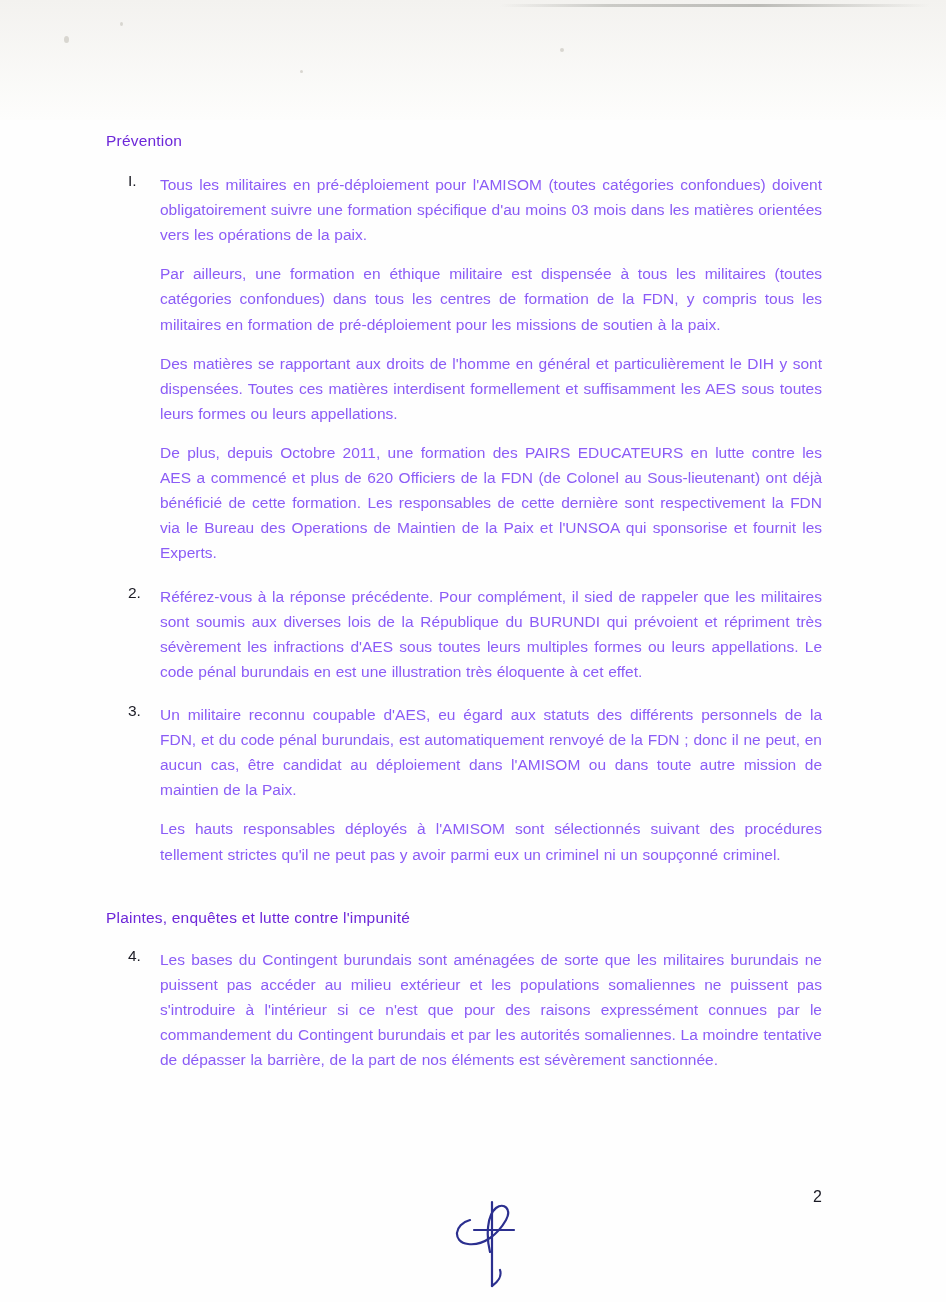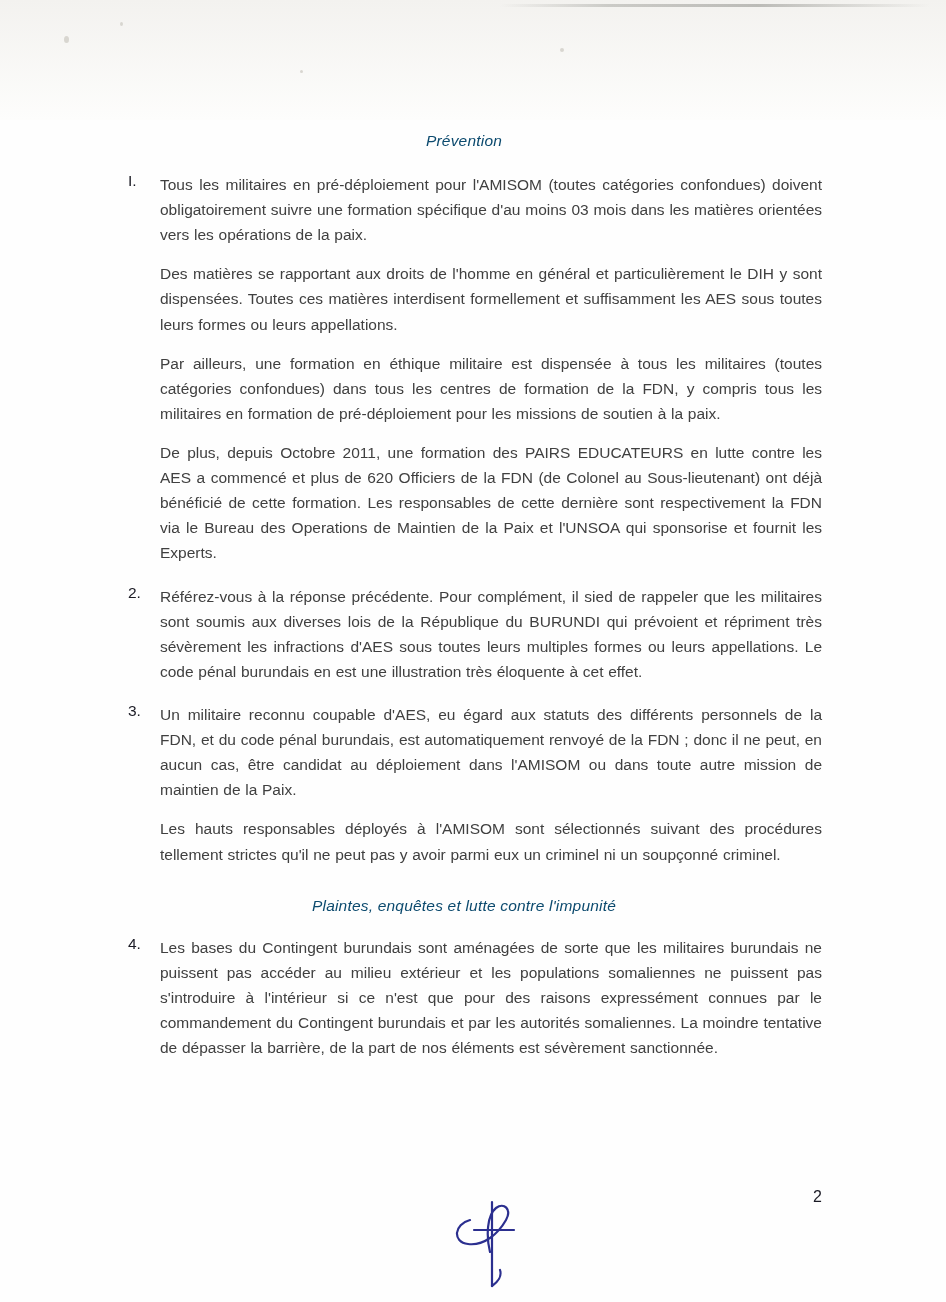--- a/index.html
+++ b/index.html
@@ -40,29 +40,27 @@
     border-radius: 50%;
     pointer-events: none;
   }
   .content {
     position: absolute;
     top: 132px;
     left: 106px;
     width: 716px;
   }
   .section-heading {
-    font-style: italic;
     font-size: 15.5px;
-    color: #0c4a6e;
+    color: #6d28d9;
     margin: 0 0 22px 0;
     letter-spacing: 0.2px;
-    text-align: center;
   }
   .section-heading.second {
-    margin-top: 30px;
+    margin-top: 42px;
     margin-bottom: 20px;
   }
   .list {
     margin: 0;
     padding: 0;
     list-style: none;
   }
   .item {
     position: relative;
     padding-left: 54px;
@@ -71,21 +69,21 @@
   .item-num {
     position: absolute;
     left: 22px;
     top: 0;
     font-size: 15.5px;
     color: #1a1a24;
   }
   .para {
     font-size: 15.5px;
     line-height: 1.62;
-    color: #404040;
+    color: #8b5cf6;
     text-align: justify;
     margin: 0 0 14px 0;
     word-spacing: 0.4px;
   }
   .para:last-child {
     margin-bottom: 0;
   }
   .para.indented {
     margin-top: 14px;
   }
@@ -120,22 +118,22 @@
   <div class="content">
 
     <div>
       <div class="section-heading">Prévention</div>
 
       <ul class="list">
 
         <li class="item">
           <span class="item-num">I.</span>
           <p class="para">Tous les militaires en pré-déploiement pour l'AMISOM (toutes catégories confondues) doivent obligatoirement suivre une formation spécifique d'au moins 03 mois dans les matières orientées vers les opérations de la paix.</p>
+          <p class="para indented">Par ailleurs, une formation en éthique militaire est dispensée à tous les militaires (toutes catégories confondues) dans tous les centres de formation de la FDN, y compris tous les militaires en formation de pré-déploiement pour les missions de soutien à la paix.</p>
           <p class="para indented">Des matières se rapportant aux droits de l'homme en général et particulièrement le DIH y sont dispensées. Toutes ces matières interdisent formellement et suffisamment les AES sous toutes leurs formes ou leurs appellations.</p>
-          <p class="para indented">Par ailleurs, une formation en éthique militaire est dispensée à tous les militaires (toutes catégories confondues) dans tous les centres de formation de la FDN, y compris tous les militaires en formation de pré-déploiement pour les missions de soutien à la paix.</p>
           <p class="para indented">De plus, depuis Octobre 2011, une formation des PAIRS EDUCATEURS en lutte contre les AES a commencé et plus de 620 Officiers de la FDN (de Colonel au Sous-lieutenant) ont déjà bénéficié de cette formation. Les responsables de cette dernière sont respectivement la FDN via le Bureau des Operations de Maintien de la Paix et l'UNSOA qui sponsorise et fournit les Experts.</p>
         </li>
 
         <li class="item">
           <span class="item-num">2.</span>
           <p class="para">Référez-vous à la réponse précédente. Pour complément, il sied de rappeler que les militaires sont soumis aux diverses lois de la République du BURUNDI qui prévoient et répriment très sévèrement les infractions d'AES sous toutes leurs multiples formes ou leurs appellations. Le code pénal burundais en est une illustration très éloquente à cet effet.</p>
         </li>
 
         <li class="item">
           <span class="item-num">3.</span>

